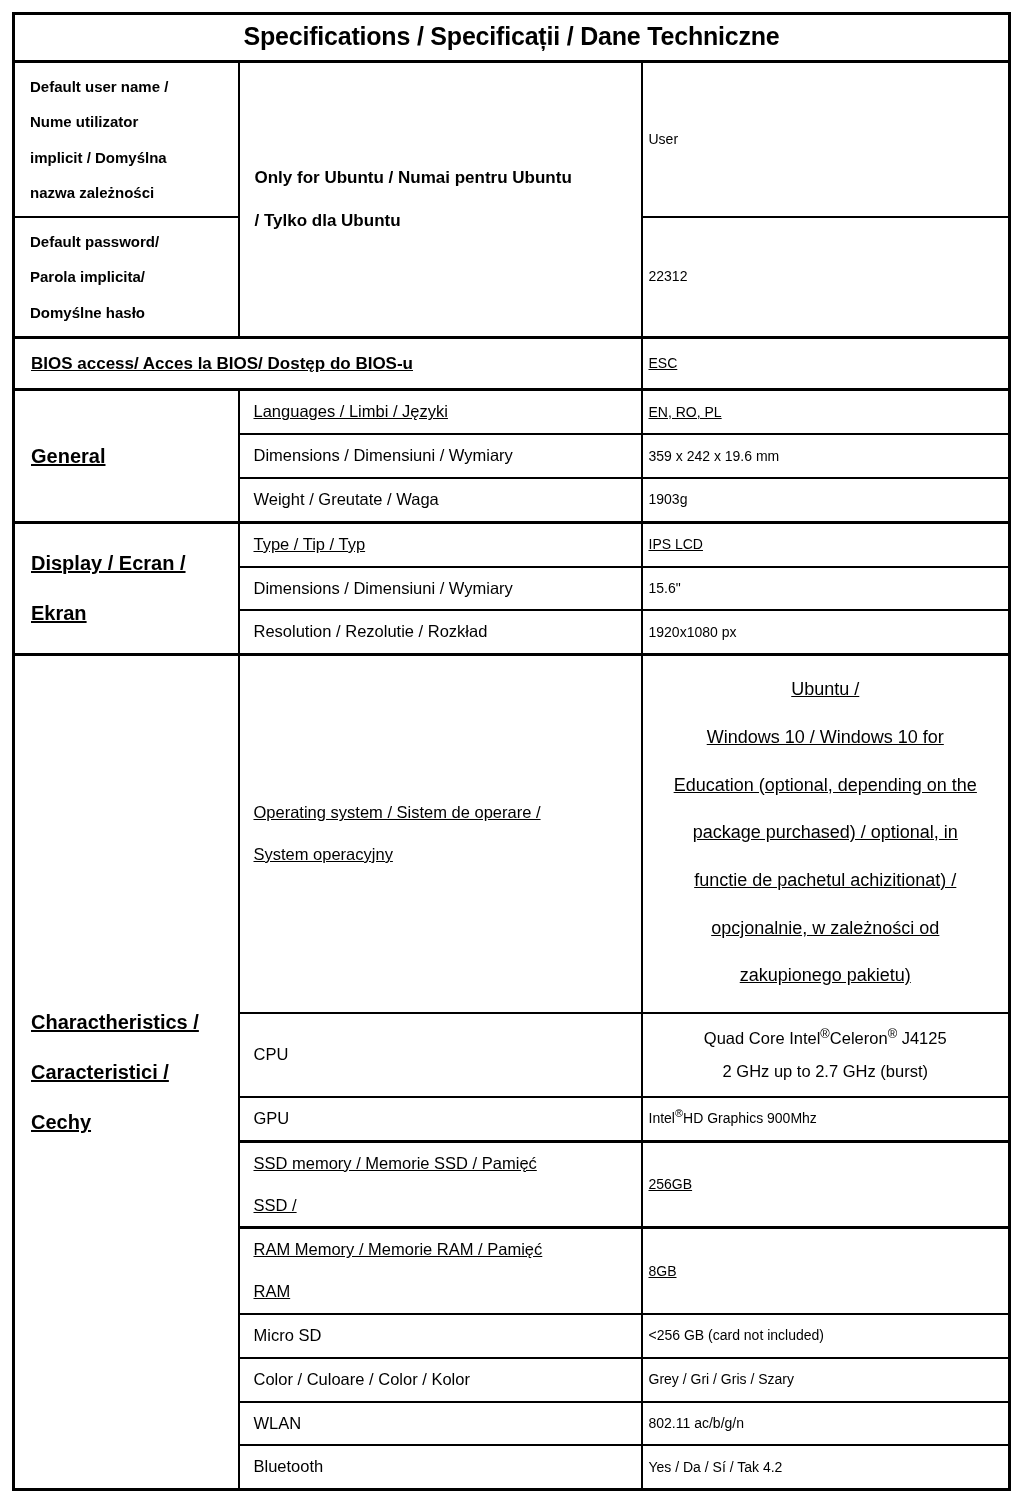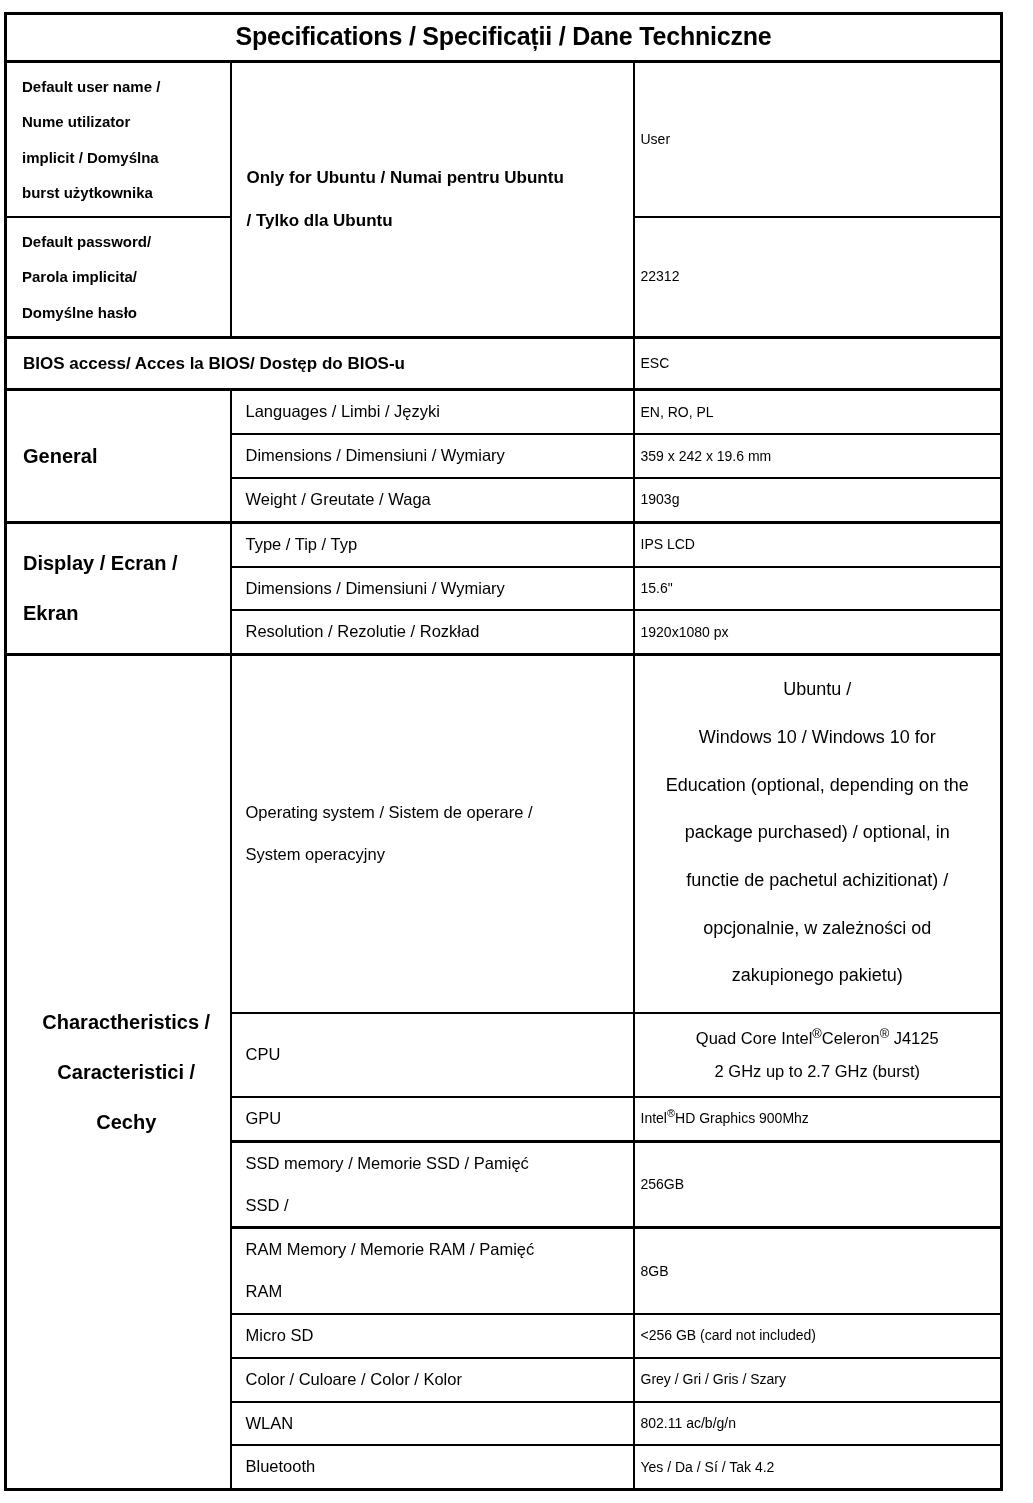--- a/index.html
+++ b/index.html
@@ -12,21 +12,21 @@
     height: 1503px;
     font-family: "Liberation Sans", sans-serif;
     color: #000000;
     overflow: hidden;
   }
   #sheet {
     position: relative;
     width: 893px;
     height: 1503px;
     box-sizing: border-box;
-    padding: 12px 25px 10px 4px;
+    padding: 12px 25px 10px 12px;
   }
   table.spec {
     width: 996px;
     border-collapse: collapse;
     table-layout: fixed;
     border: 3px solid #000;
   }
   table.spec td {
     border: 2px solid #000;
     padding: 0;
@@ -87,31 +87,30 @@
     line-height: 2.65;
     padding: 10px 10px 12px 10px !important;
   }
   .hdr-rowlabel {
     font-size: 20px;
     font-weight: bold;
     line-height: 2.5;
     padding: 4px 0 4px 16px !important;
     vertical-align: middle;
   }
-  .thick-top { border-top: 3px solid #000 !important; }
+  .thick-top { border-top: 3px solid #000 !important; text-decoration: underline; }
   .thick-bottom { border-bottom: 3px solid #000 !important; }
   .reg {
     font-size: 0.78em;
     vertical-align: super;
     line-height: 0;
   }
   .nowrapline { white-space: nowrap; }
   .charblock {
     vertical-align: middle;
-    text-align: center;
   }
 </style>
 </head>
 <body>
 
 <div id="sheet">
   <table class="spec">
     <colgroup>
       <col class="c1">
         <col class="c2">
@@ -121,21 +120,21 @@
 
       <tr>
         <td colspan="3" class="title-cell">Specifications / Specificații / Dane Techniczne</td>
       </tr>
 
       <tr>
         <td class="lbl-bold">
           <div>Default user name /</div>
           <div>Nume utilizator</div>
           <div>implicit /   Domyślna</div>
-          <div>burst użytkownika</div>
+          <div>nazwa zależności</div>
         </td>
         <td rowspan="2" class="lbl-bold-tight">
           <div>Only for Ubuntu / Numai pentru Ubuntu</div>
           <div style="height:18px"></div>
           <div>/ Tylko dla Ubuntu</div>
         </td>
         <td class="val-1">User</td>
       </tr>
 
       <tr>

